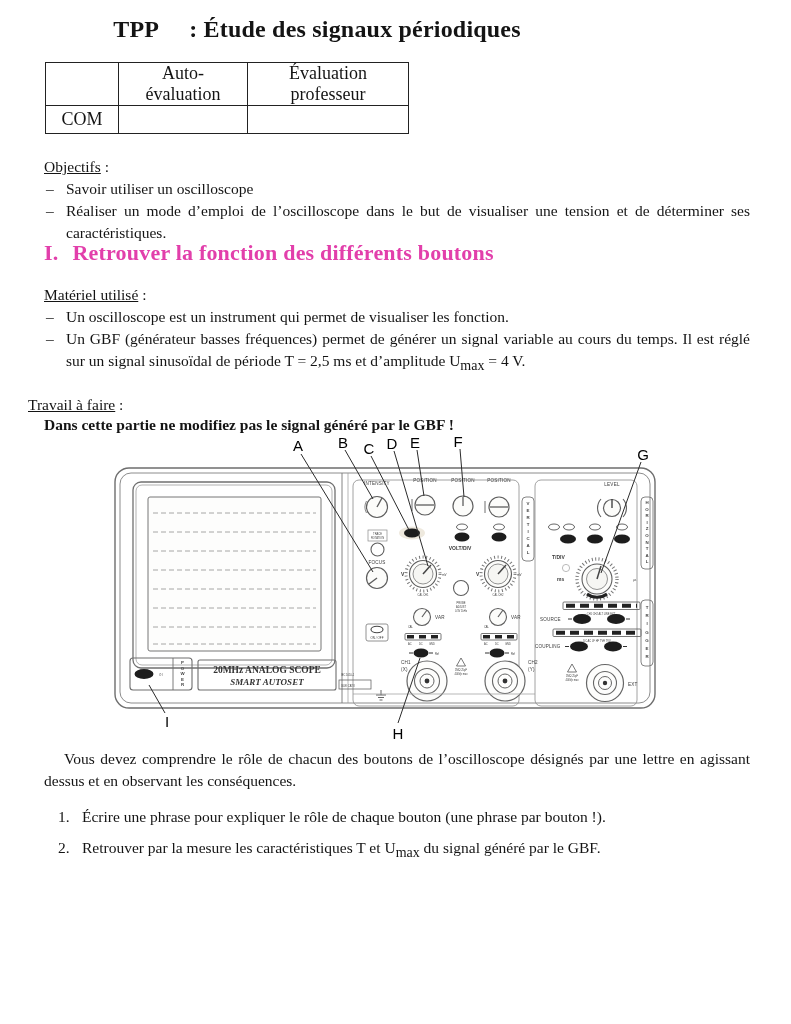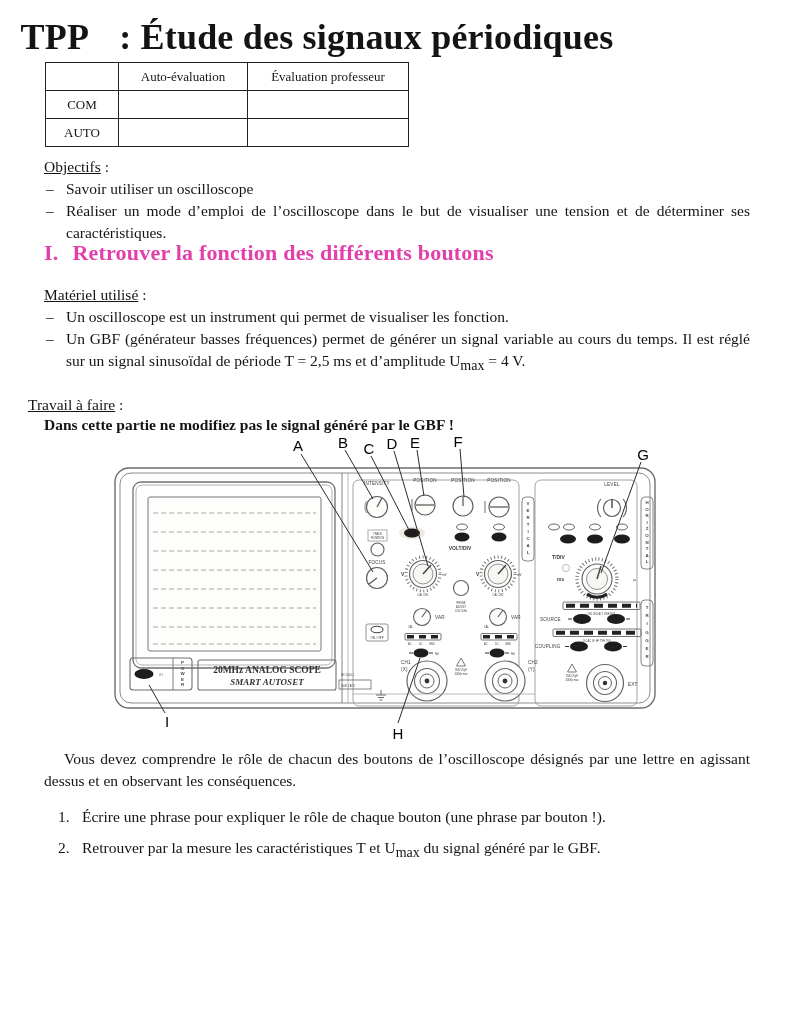--- a/index.html
+++ b/index.html
@@ -1,21 +1,21 @@
 <!DOCTYPE html>
 <html><head>
 <meta charset="utf-8">
 <style>
   html,body{margin:0;padding:0;background:#fff;}
   .page{position:relative;width:791px;height:1024px;background:#fff;overflow:hidden;
         font-family:"Liberation Serif",serif;color:#141414;}
   .abs{position:absolute;}
-  .title{width:634px;text-align:center;font-size:36px;font-weight:bold;letter-spacing:.2px;}
+  .title{width:634px;text-align:center;font-size:24px;font-weight:bold;letter-spacing:.2px;}
   .title .gap{display:inline-block;width:30px;}
-  table.eval{border-collapse:collapse;font-size:13px;border-radius:16px;}
+  table.eval{border-collapse:collapse;font-size:18px;border-radius:16px;}
   table.eval td,table.eval th{border:1.2px solid #222;font-weight:normal;text-align:center;padding:0 10px;}
   .c0{width:52px;} .c1{width:108px;} .c2{width:140px;}
   .rowh{height:28px;}
   .bodytext{font-size:15.5px;line-height:22px;}
   .u{text-decoration:underline;}
   .just{text-align:justify;}
   .ditem{position:relative;padding-left:22px;}
   .ditem .dash{position:absolute;left:2px;}
   .h2{font-size:22px;font-weight:bold;color:#e23fab;letter-spacing:.2px;}
   .h2 .num{margin-right:14px;}
@@ -49,25 +49,20 @@
         <tr class="rowh">
       <th class="c0"></th>
       <th class="c1">Auto-évaluation</th>
       <th class="c2">Évaluation professeur</th>
     </tr>
     <tr class="rowh">
       <td>COM</td>
       <td></td>
       <td></td>
     </tr>
-    <tr class="rowh">
-      <td>AUTO</td>
-      <td></td>
-      <td></td>
-    </tr>
   </tbody>
     </table>
 
   <div class="abs bodytext" style="left:44px;top:156px;width:706px;">
     <div><span class="u">Objectifs</span><span> :</span></div>
     <div class="ditem"><span class="dash">–</span><span>Savoir utiliser un oscilloscope</span></div>
     <div class="ditem just"><span class="dash">–</span><span>Réaliser un mode d’emploi de l’oscilloscope dans le but de visualiser une tension et de déterminer ses caractéristiques.</span></div>
   </div>
 
   <div class="abs h2" style="left:44px;top:240px;">

